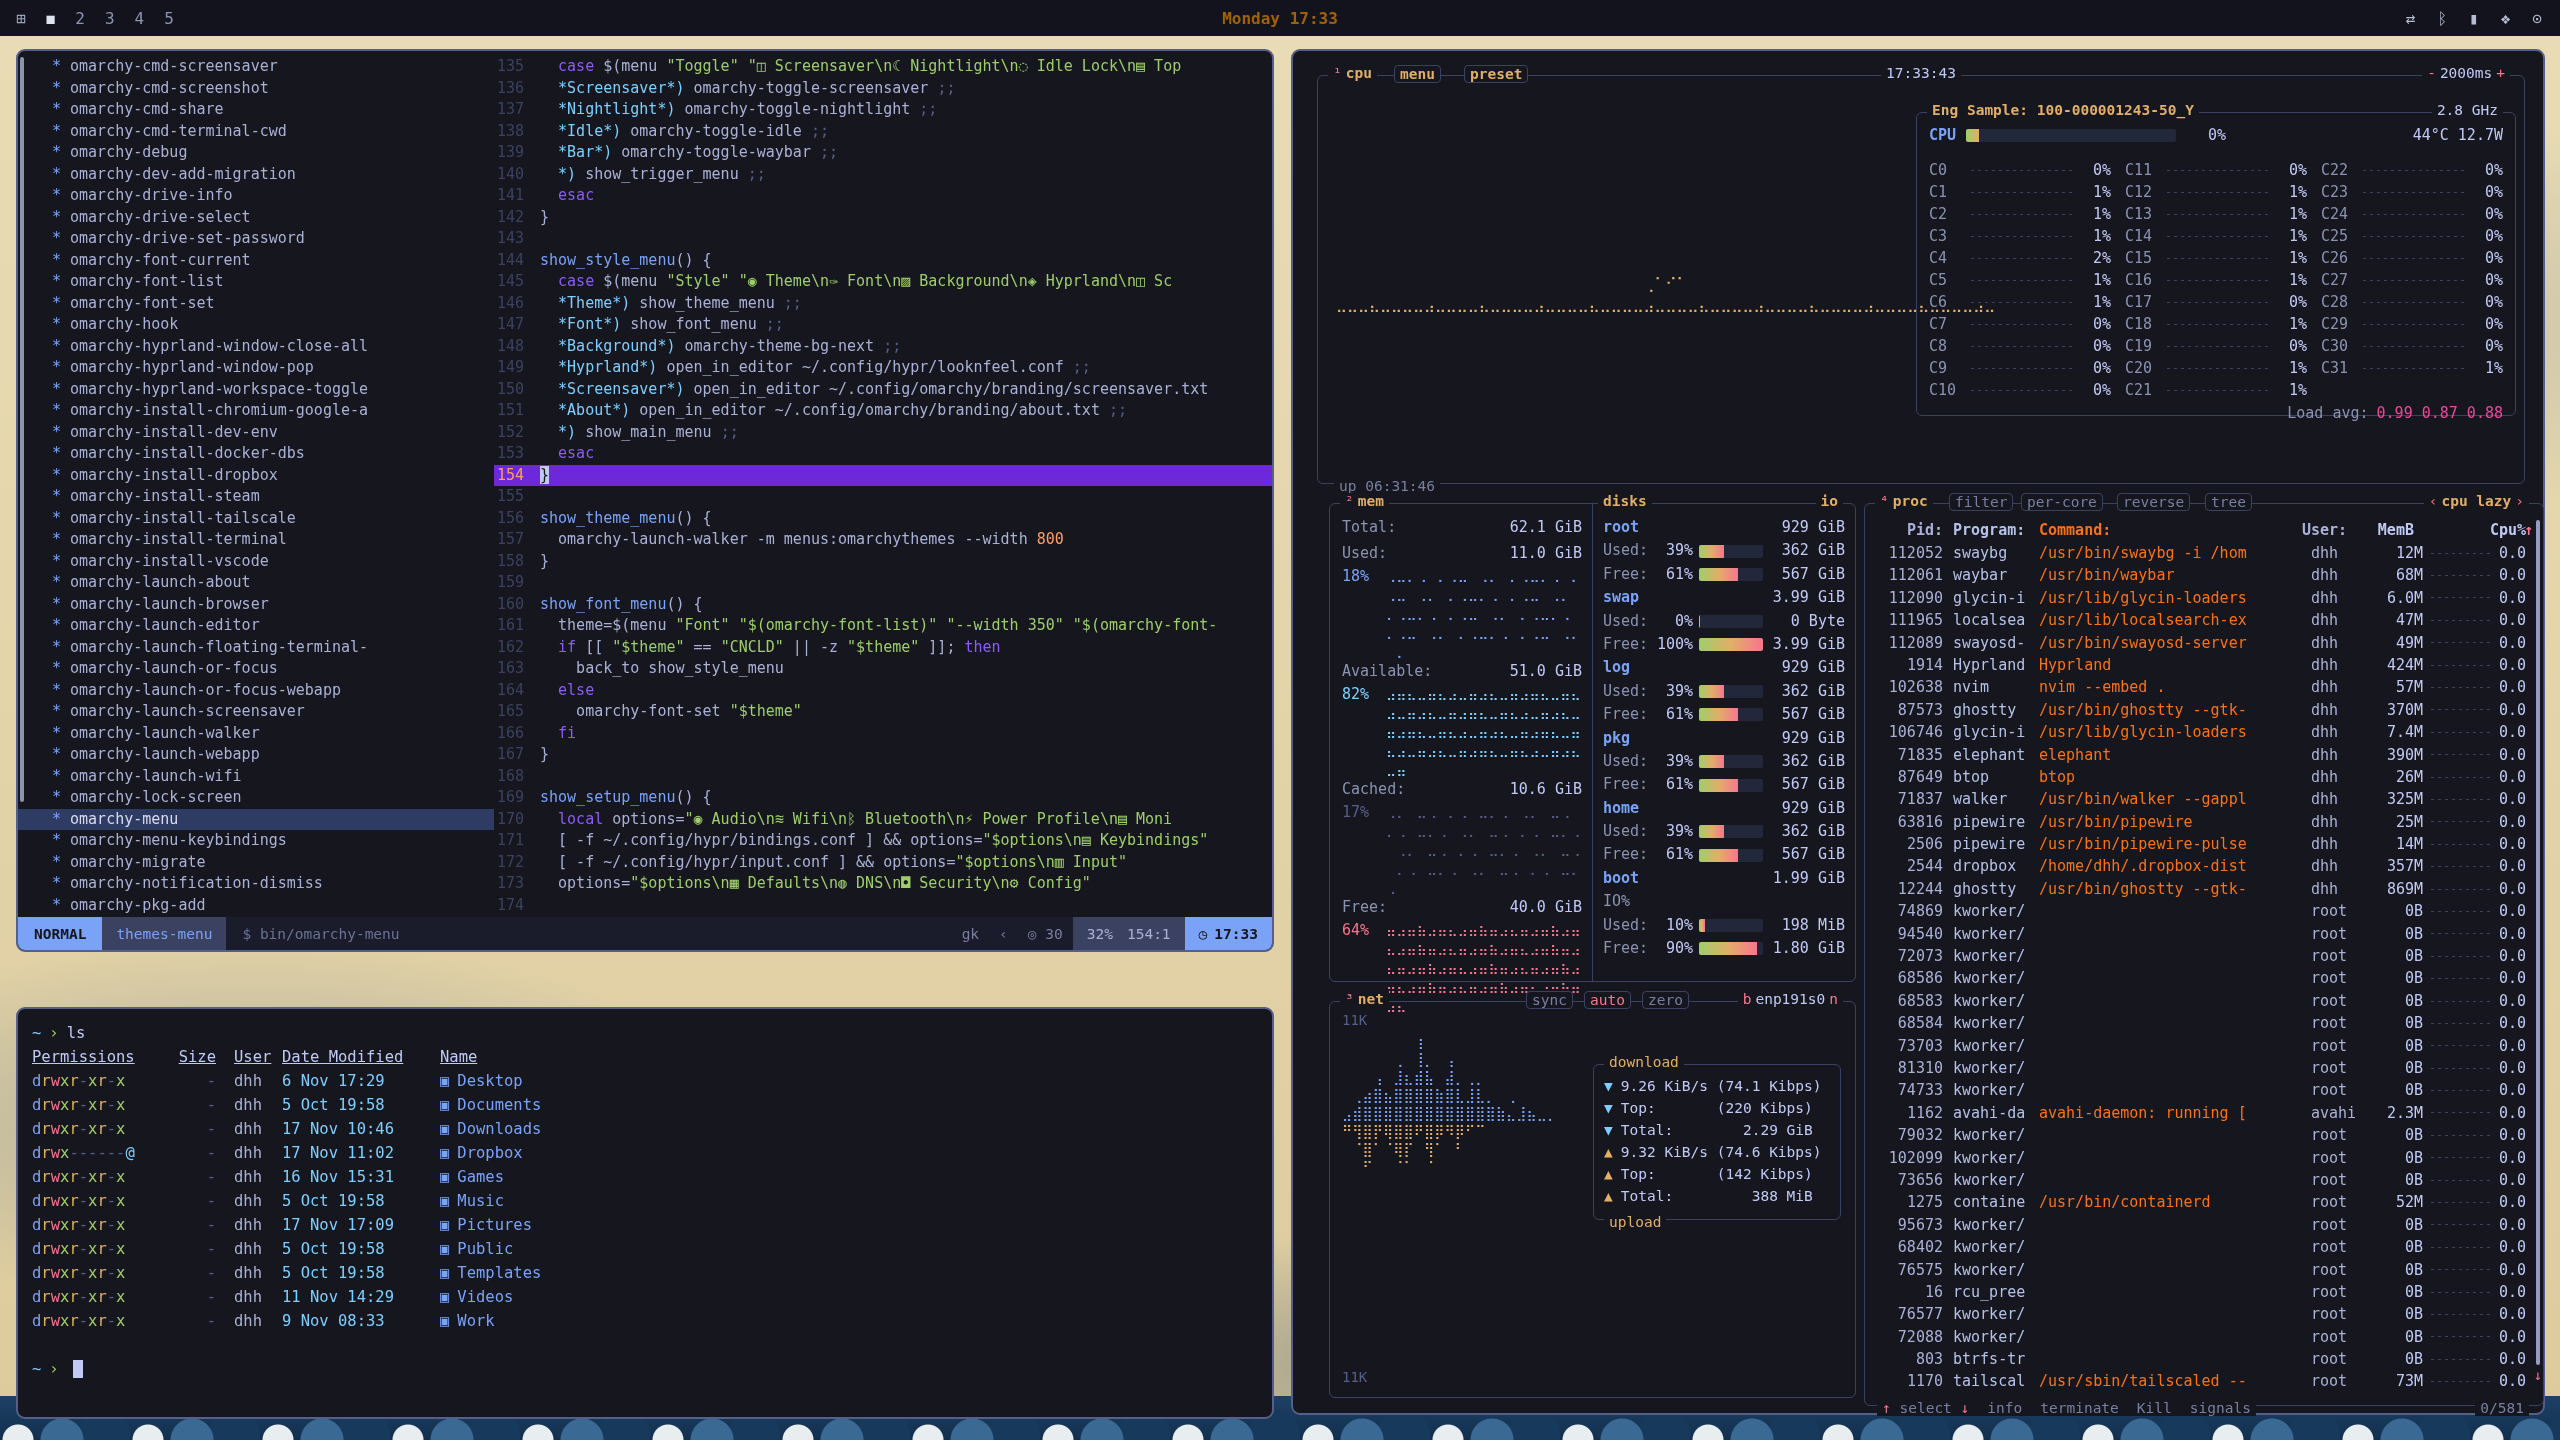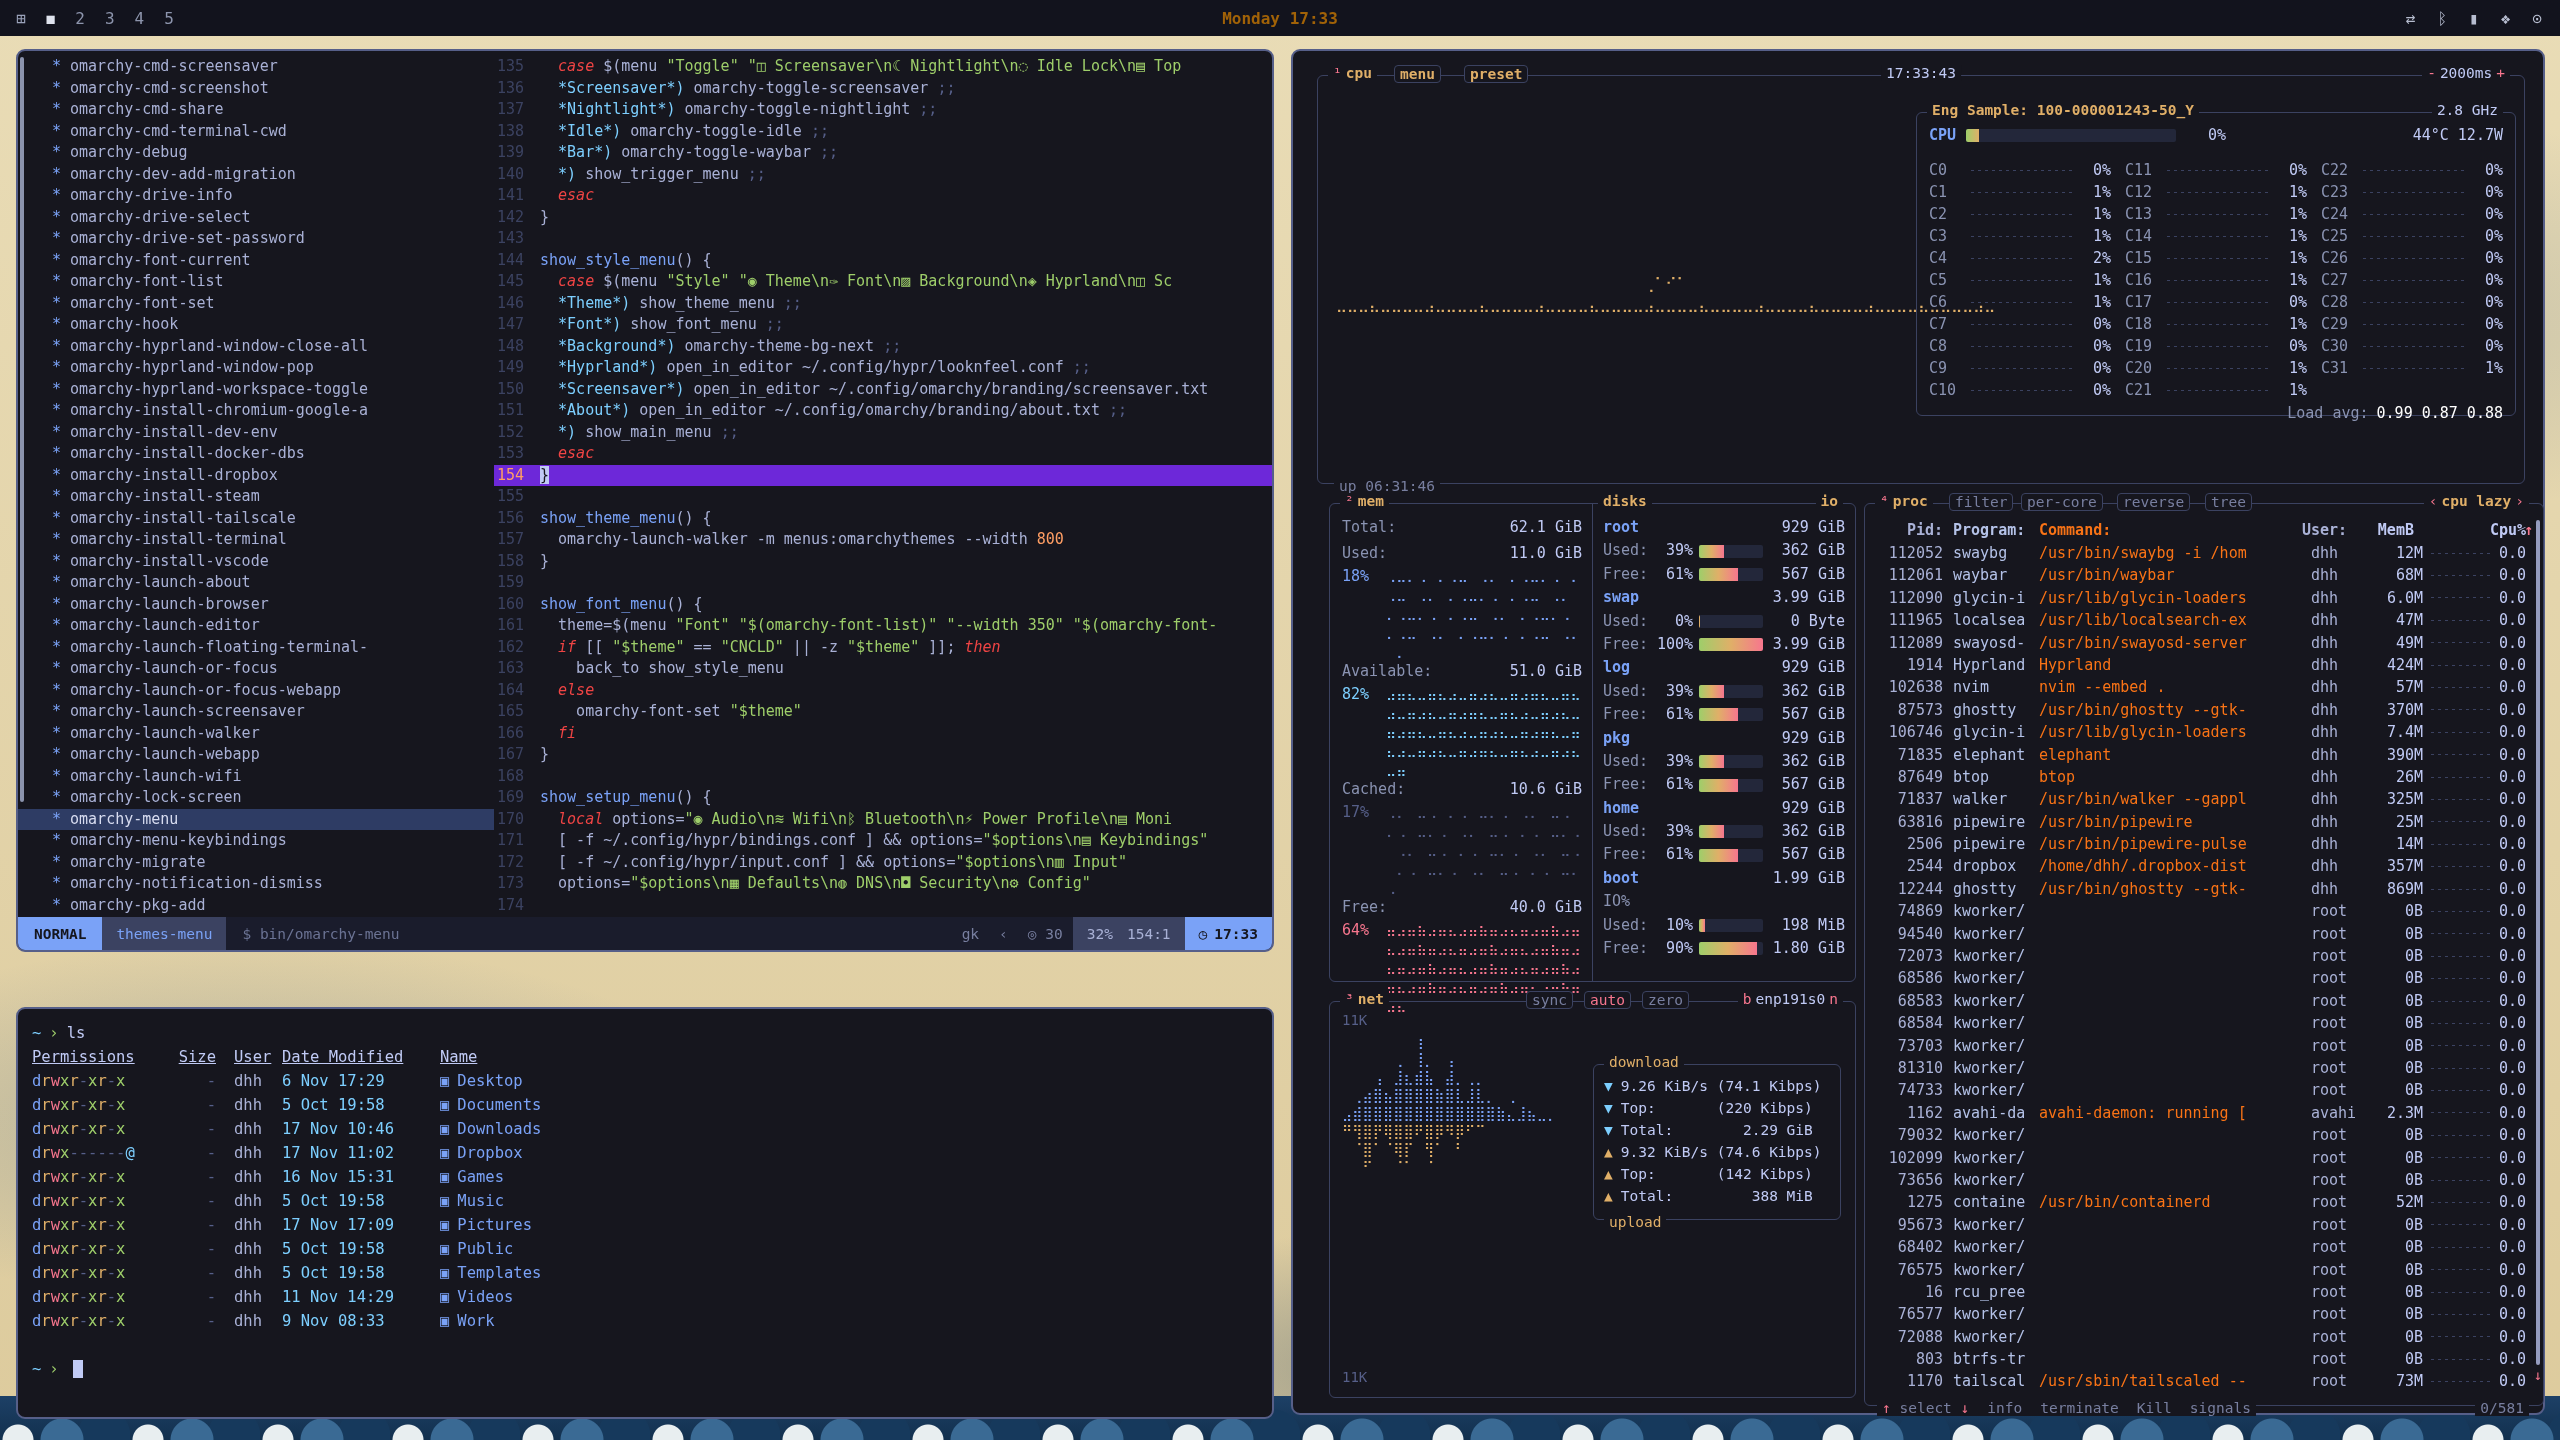--- a/index.html
+++ b/index.html
@@ -39,21 +39,21 @@
   .filepane{width:476px;position:relative;padding-top:5px;flex:none;}
   .file-sb{position:absolute;left:2px;top:6px;width:4px;height:86%;background:#8b93ad;border-radius:2px;}
   .fi{display:flex;gap:9px;height:21.5px;line-height:21.5px;padding-left:34px;white-space:pre;}
   .fi .fstar{color:#7aa2f7;}
   .fi.sel{background:#2e3c64;color:#d7dcf0;}
   .codepane{flex:1;position:relative;padding-top:5px;overflow:hidden;}
   .cl{display:flex;height:21.5px;line-height:21.5px;white-space:pre;}
   .cl .ln{width:46px;flex:none;text-align:right;padding-right:16px;color:#3b4261;}
   .cl.hl{background:#6d28d9;}
   .cl.hl .ln{color:#ff9e64;}
-  .tk-k{color:#ef4444;font-style:italic;}
+  .tk-k{color:#8b5cf6;}
   .tk-f{color:#7aa2f7;}
   .tk-s{color:#9ece6a;}
   .tk-p{color:#7dcfff;}
   .tk-o{color:#565f89;}
   .tk-n{color:#ff9e64;}
   .tk-t{color:#a9b1d6;}
   .tk-cur{background:#c0caf5;color:#16161e;}
   .sbar{position:absolute;left:0;right:0;bottom:0;height:33px;background:#1a1c2c;display:flex;align-items:stretch;
     font-size:14.5px;border-radius:0 0 7px 7px;overflow:hidden;}
   .sbar>*{display:flex;align-items:center;}
@@ -106,21 +106,21 @@
   .cm-track i{display:block;height:100%;background:linear-gradient(90deg,#9ece6a,#e0af68);}
   .cm-pct{color:#c0caf5;width:40px;text-align:right;}
   .cm-temp{margin-left:auto;color:#c0caf5;}
   .core-grid{display:flex;gap:14px;margin-top:12px;}
   .core-col{flex:1;}
   .crow{display:flex;align-items:center;height:22px;gap:6px;}
   .c-name{color:#8a93b2;width:34px;}
   .c-lead{flex:1;height:3px;background-image:radial-gradient(#3b4261 1.2px, transparent 1.3px);background-size:7px 3px;background-repeat:repeat-x;background-position:left center;}
   .c-pct{color:#c0caf5;width:30px;text-align:right;}
   .load-row{display:flex;justify-content:flex-end;gap:8px;height:24px;align-items:center;color:#8a93b2;}
-  .load-val{color:#ffffff;}
+  .load-val{color:#ec4899;}
 
   
   .memdisks-box{left:36px;top:452px;width:527px;height:479px;display:flex;}
   .mem-col{width:262px;padding:14px 10px 8px 12px;}
   .disks-col{flex:1;border-left:1px solid #3b4261;padding:12px 10px 8px 10px;}
   .mtotal{display:flex;justify-content:space-between;color:#c0caf5;height:24px;}
   .mtotal .lbl{color:#8a93b2;}
   .mstat{margin-top:2px;}
   .mrow{display:flex;justify-content:space-between;height:21px;color:#c0caf5;}
   .mrow .mname{color:#8a93b2;}

